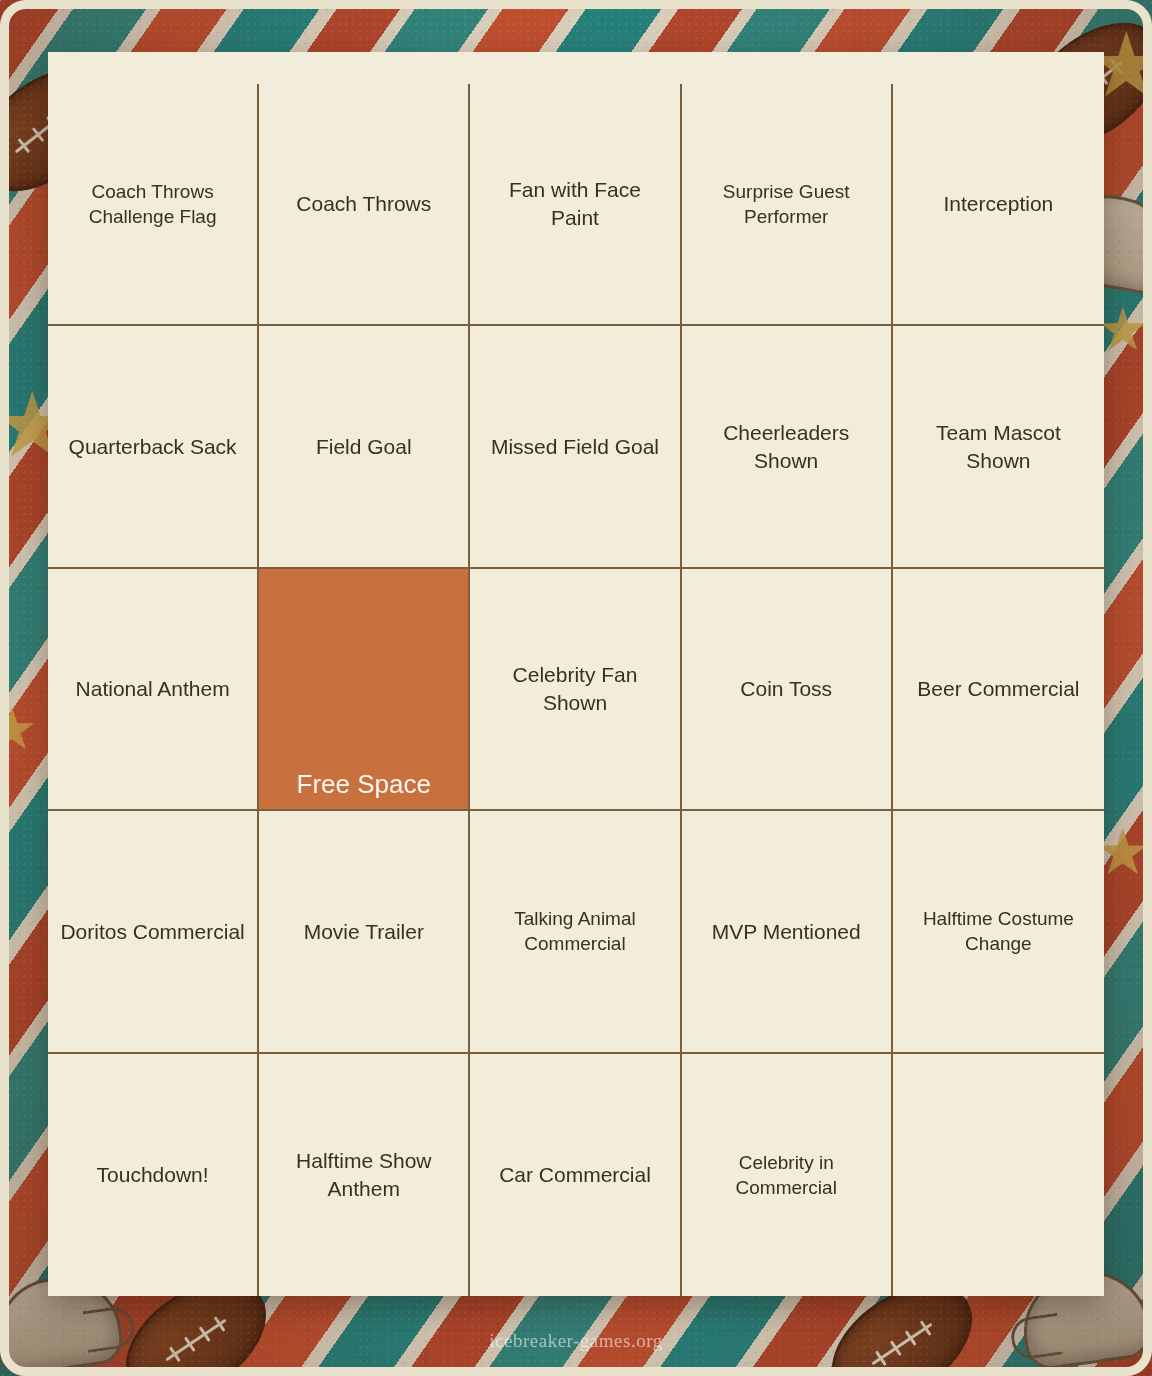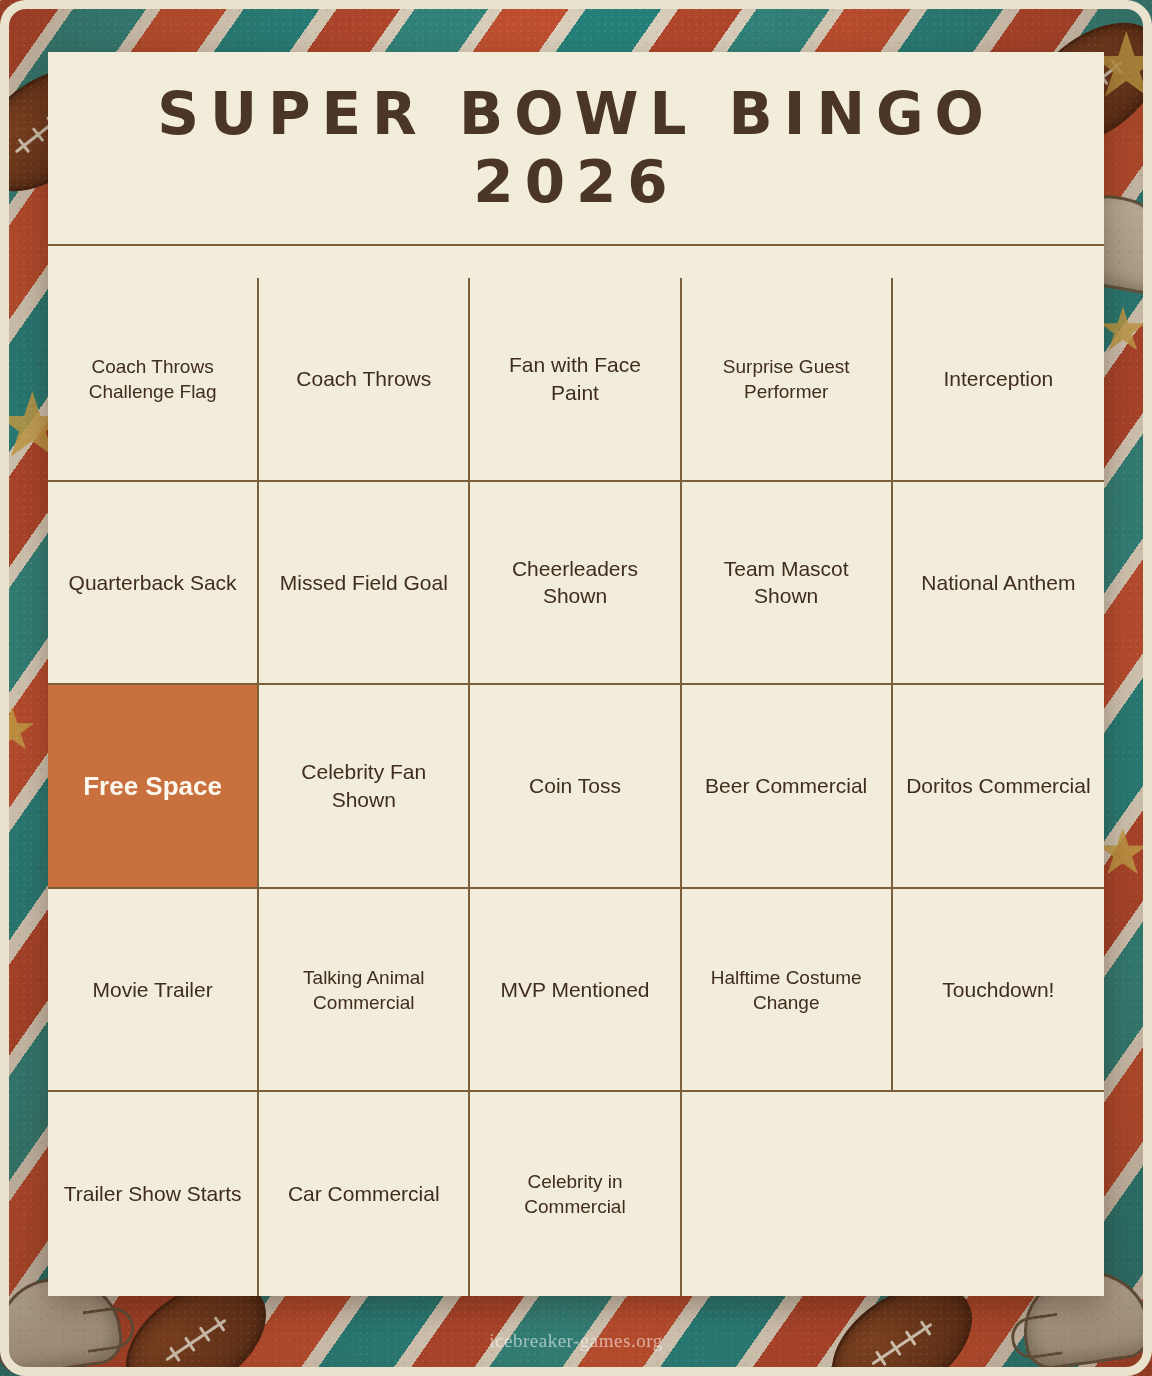--- a/index.html
+++ b/index.html
@@ -161,21 +161,22 @@
     font-size: 21px;
     line-height: 1.32;
   }
   .cell:nth-child(5n) { border-right: none; }
   .cell:nth-child(n+21) { border-bottom: none; }
   .cell.small { font-size: 19px; }
   .cell.free {
     background: #c9703f;
     color: #fdf8ee;
     font-size: 26px;
-    font-weight: bold;
+    font-weight: normal;
+    align-items: flex-end;
   }
   .cell .txt { display: block; }
 
   #watermark {
     position: absolute;
     left: 0;
     right: 0;
     bottom: 24px;
     text-align: center;
     font-size: 19px;
@@ -228,43 +229,43 @@
   <div class="deco star-glyph" style="left:1086px; top:20px;">★</div>
   <div class="deco star-glyph" style="left:1094px; top:820px; font-size:64px;">★</div>
   <div class="deco star-glyph" style="left:1096px; top:300px; font-size:60px;">★</div>
   <div class="deco star-glyph" style="left:-14px; top:700px; font-size:58px;">★</div>
 
   <div class="bg-grain"></div>
   <div class="bg-vignette"></div>
   <div class="frame-edge"></div>
 
   <div id="card">
-    <div id="card-title-wrap">
-      <div id="card-title">SUPER BOWL BINGO 2026</div>
-    </div>
 
     <div id="grid">
       <div class="cell small">
           <span class="txt">Coach Throws Challenge Flag</span>
         </div>
       <div class="cell">
           <span class="txt">Coach Throws</span>
         </div>
       <div class="cell">
           <span class="txt">Fan with Face Paint</span>
         </div>
       <div class="cell small">
           <span class="txt">Surprise Guest Performer</span>
         </div>
       <div class="cell">
           <span class="txt">Interception</span>
         </div>
 
       <div class="cell">
           <span class="txt">Quarterback Sack</span>
+        </div>
+      <div class="cell">
+          <span class="txt">Field Goal</span>
         </div>
       <div class="cell">
           <span class="txt">Missed Field Goal</span>
         </div>
       <div class="cell">
           <span class="txt">Cheerleaders Shown</span>
         </div>
 
       <div class="cell">
           <span class="txt">Team Mascot Shown</span>
@@ -298,21 +299,21 @@
           <span class="txt">MVP Mentioned</span>
         </div>
 
       <div class="cell small">
           <span class="txt">Halftime Costume Change</span>
         </div>
       <div class="cell">
           <span class="txt">Touchdown!</span>
         </div>
       <div class="cell">
-          <span class="txt">Trailer Show Starts</span>
+          <span class="txt">Halftime Show Anthem</span>
         </div>
       <div class="cell">
           <span class="txt">Car Commercial</span>
         </div>
       <div class="cell small">
           <span class="txt">Celebrity in Commercial</span>
         </div>
     </div>
   </div>
 

